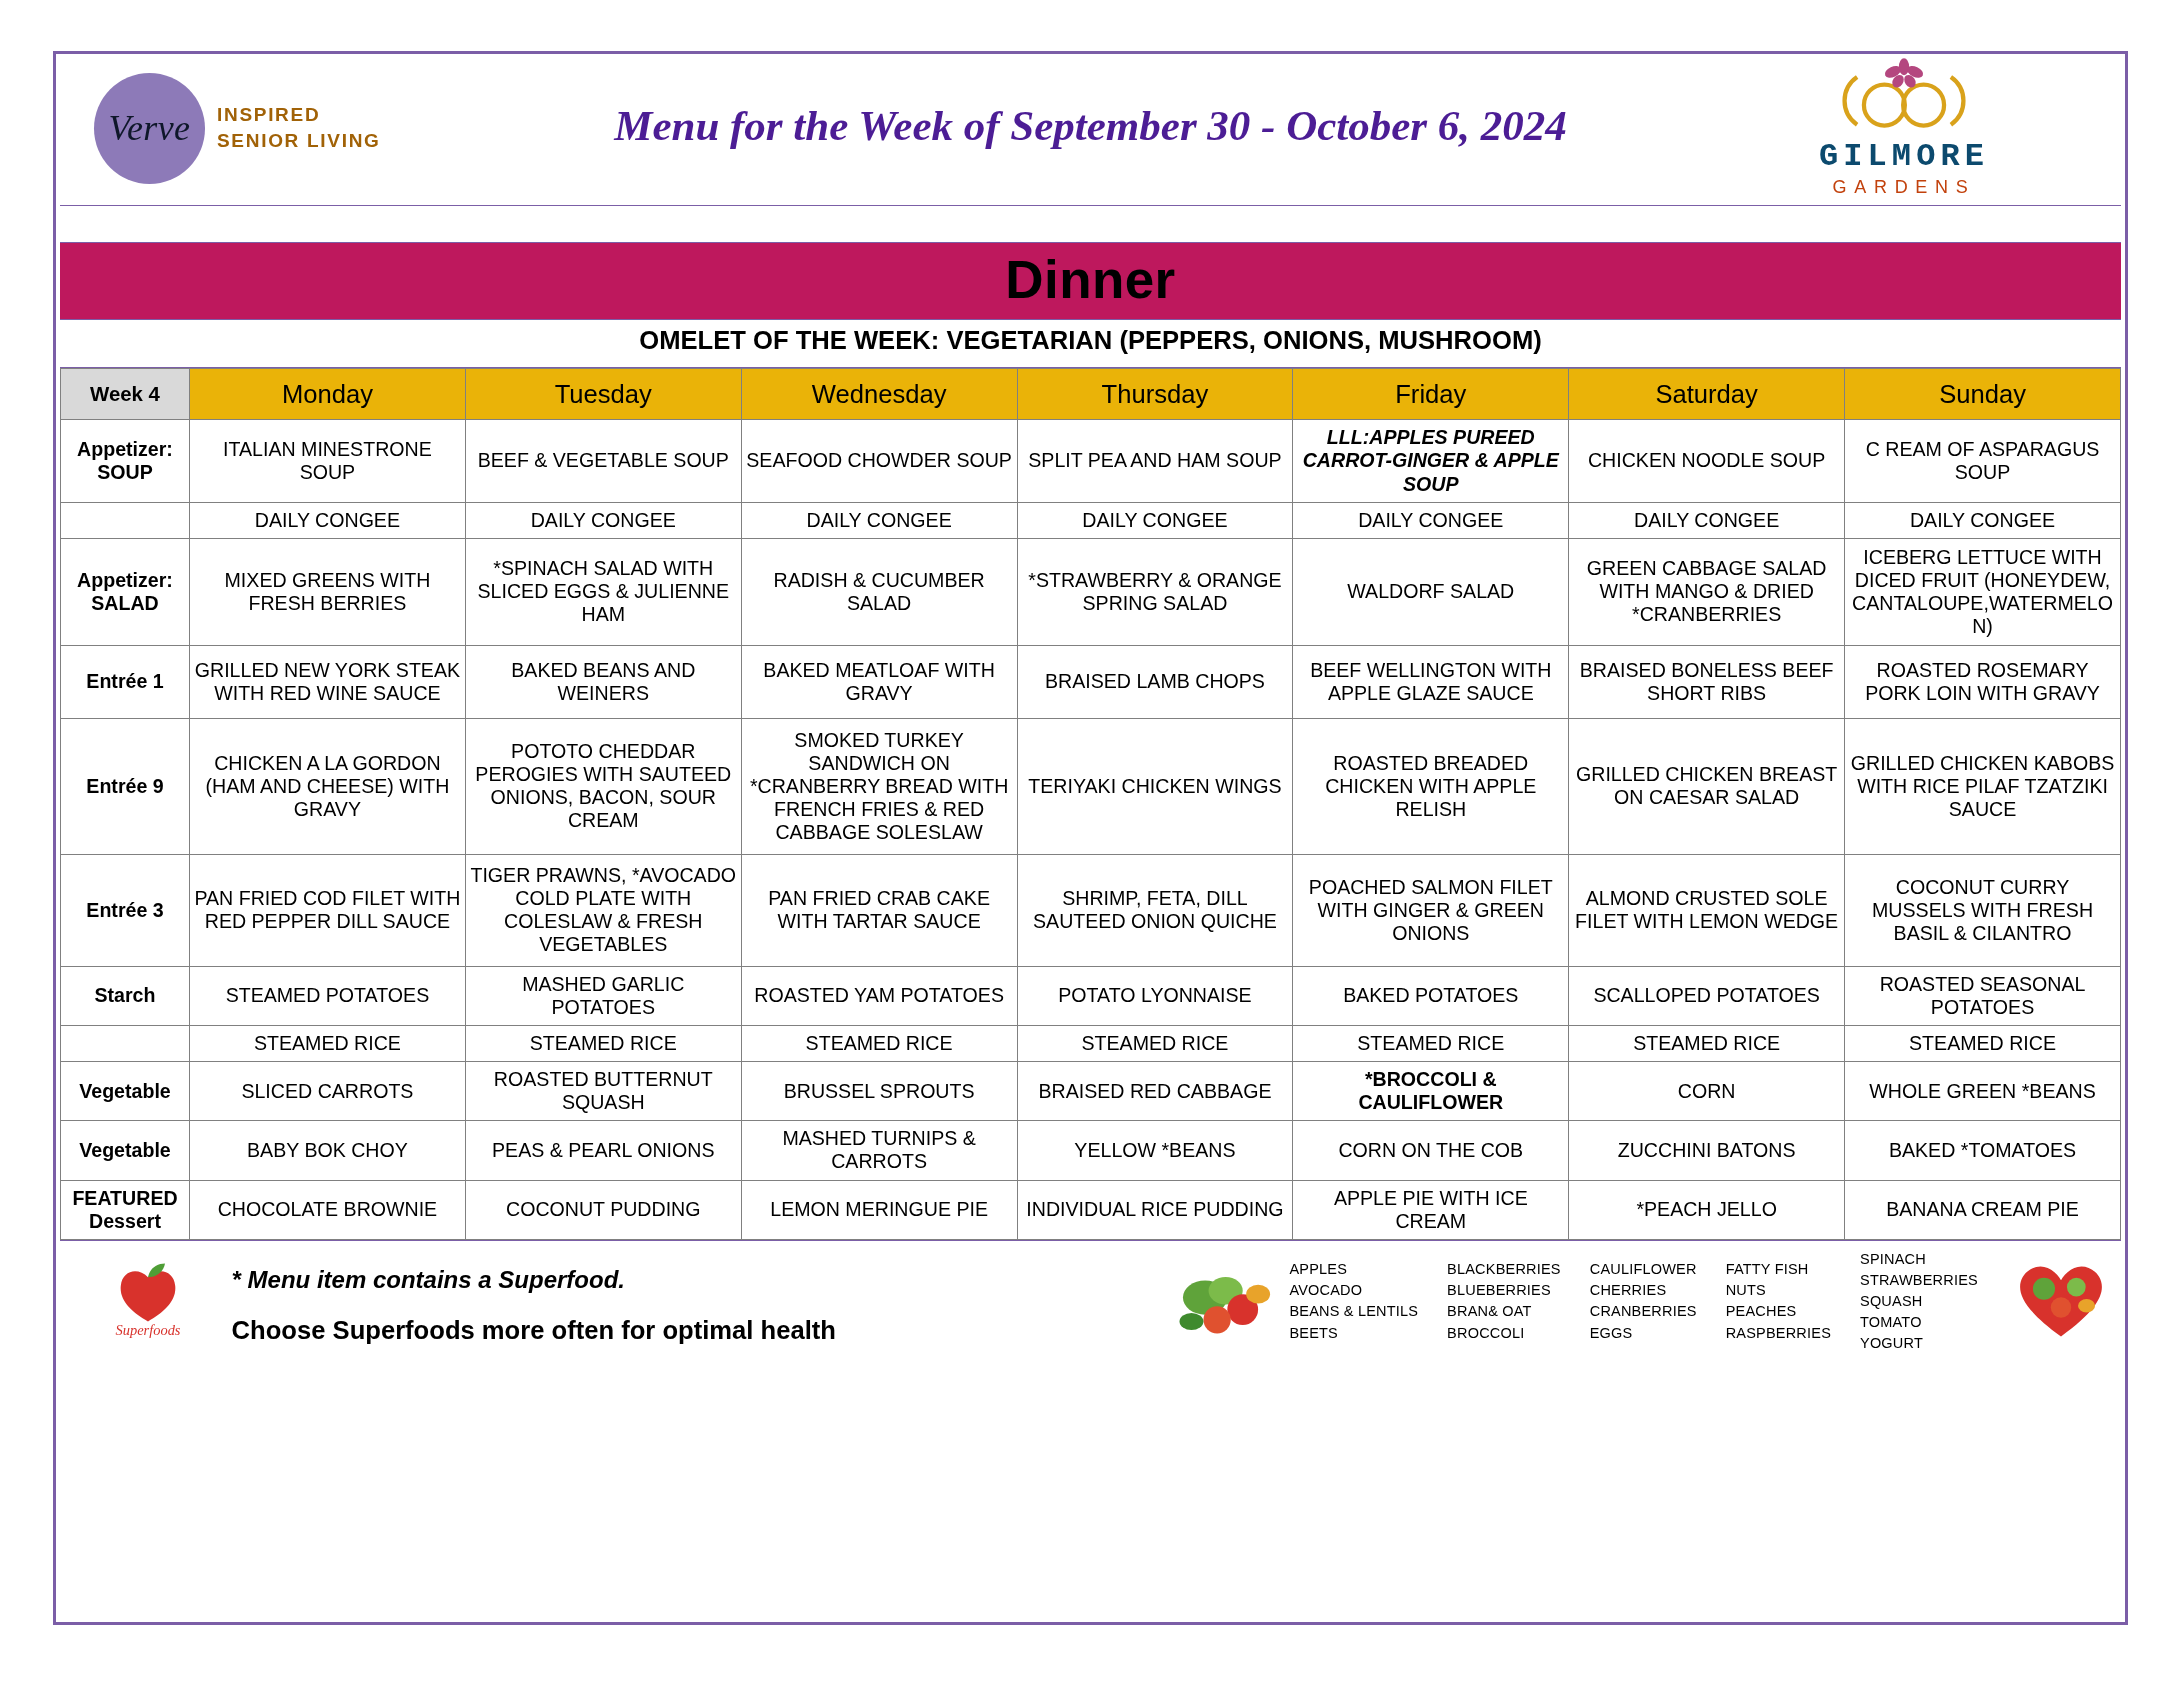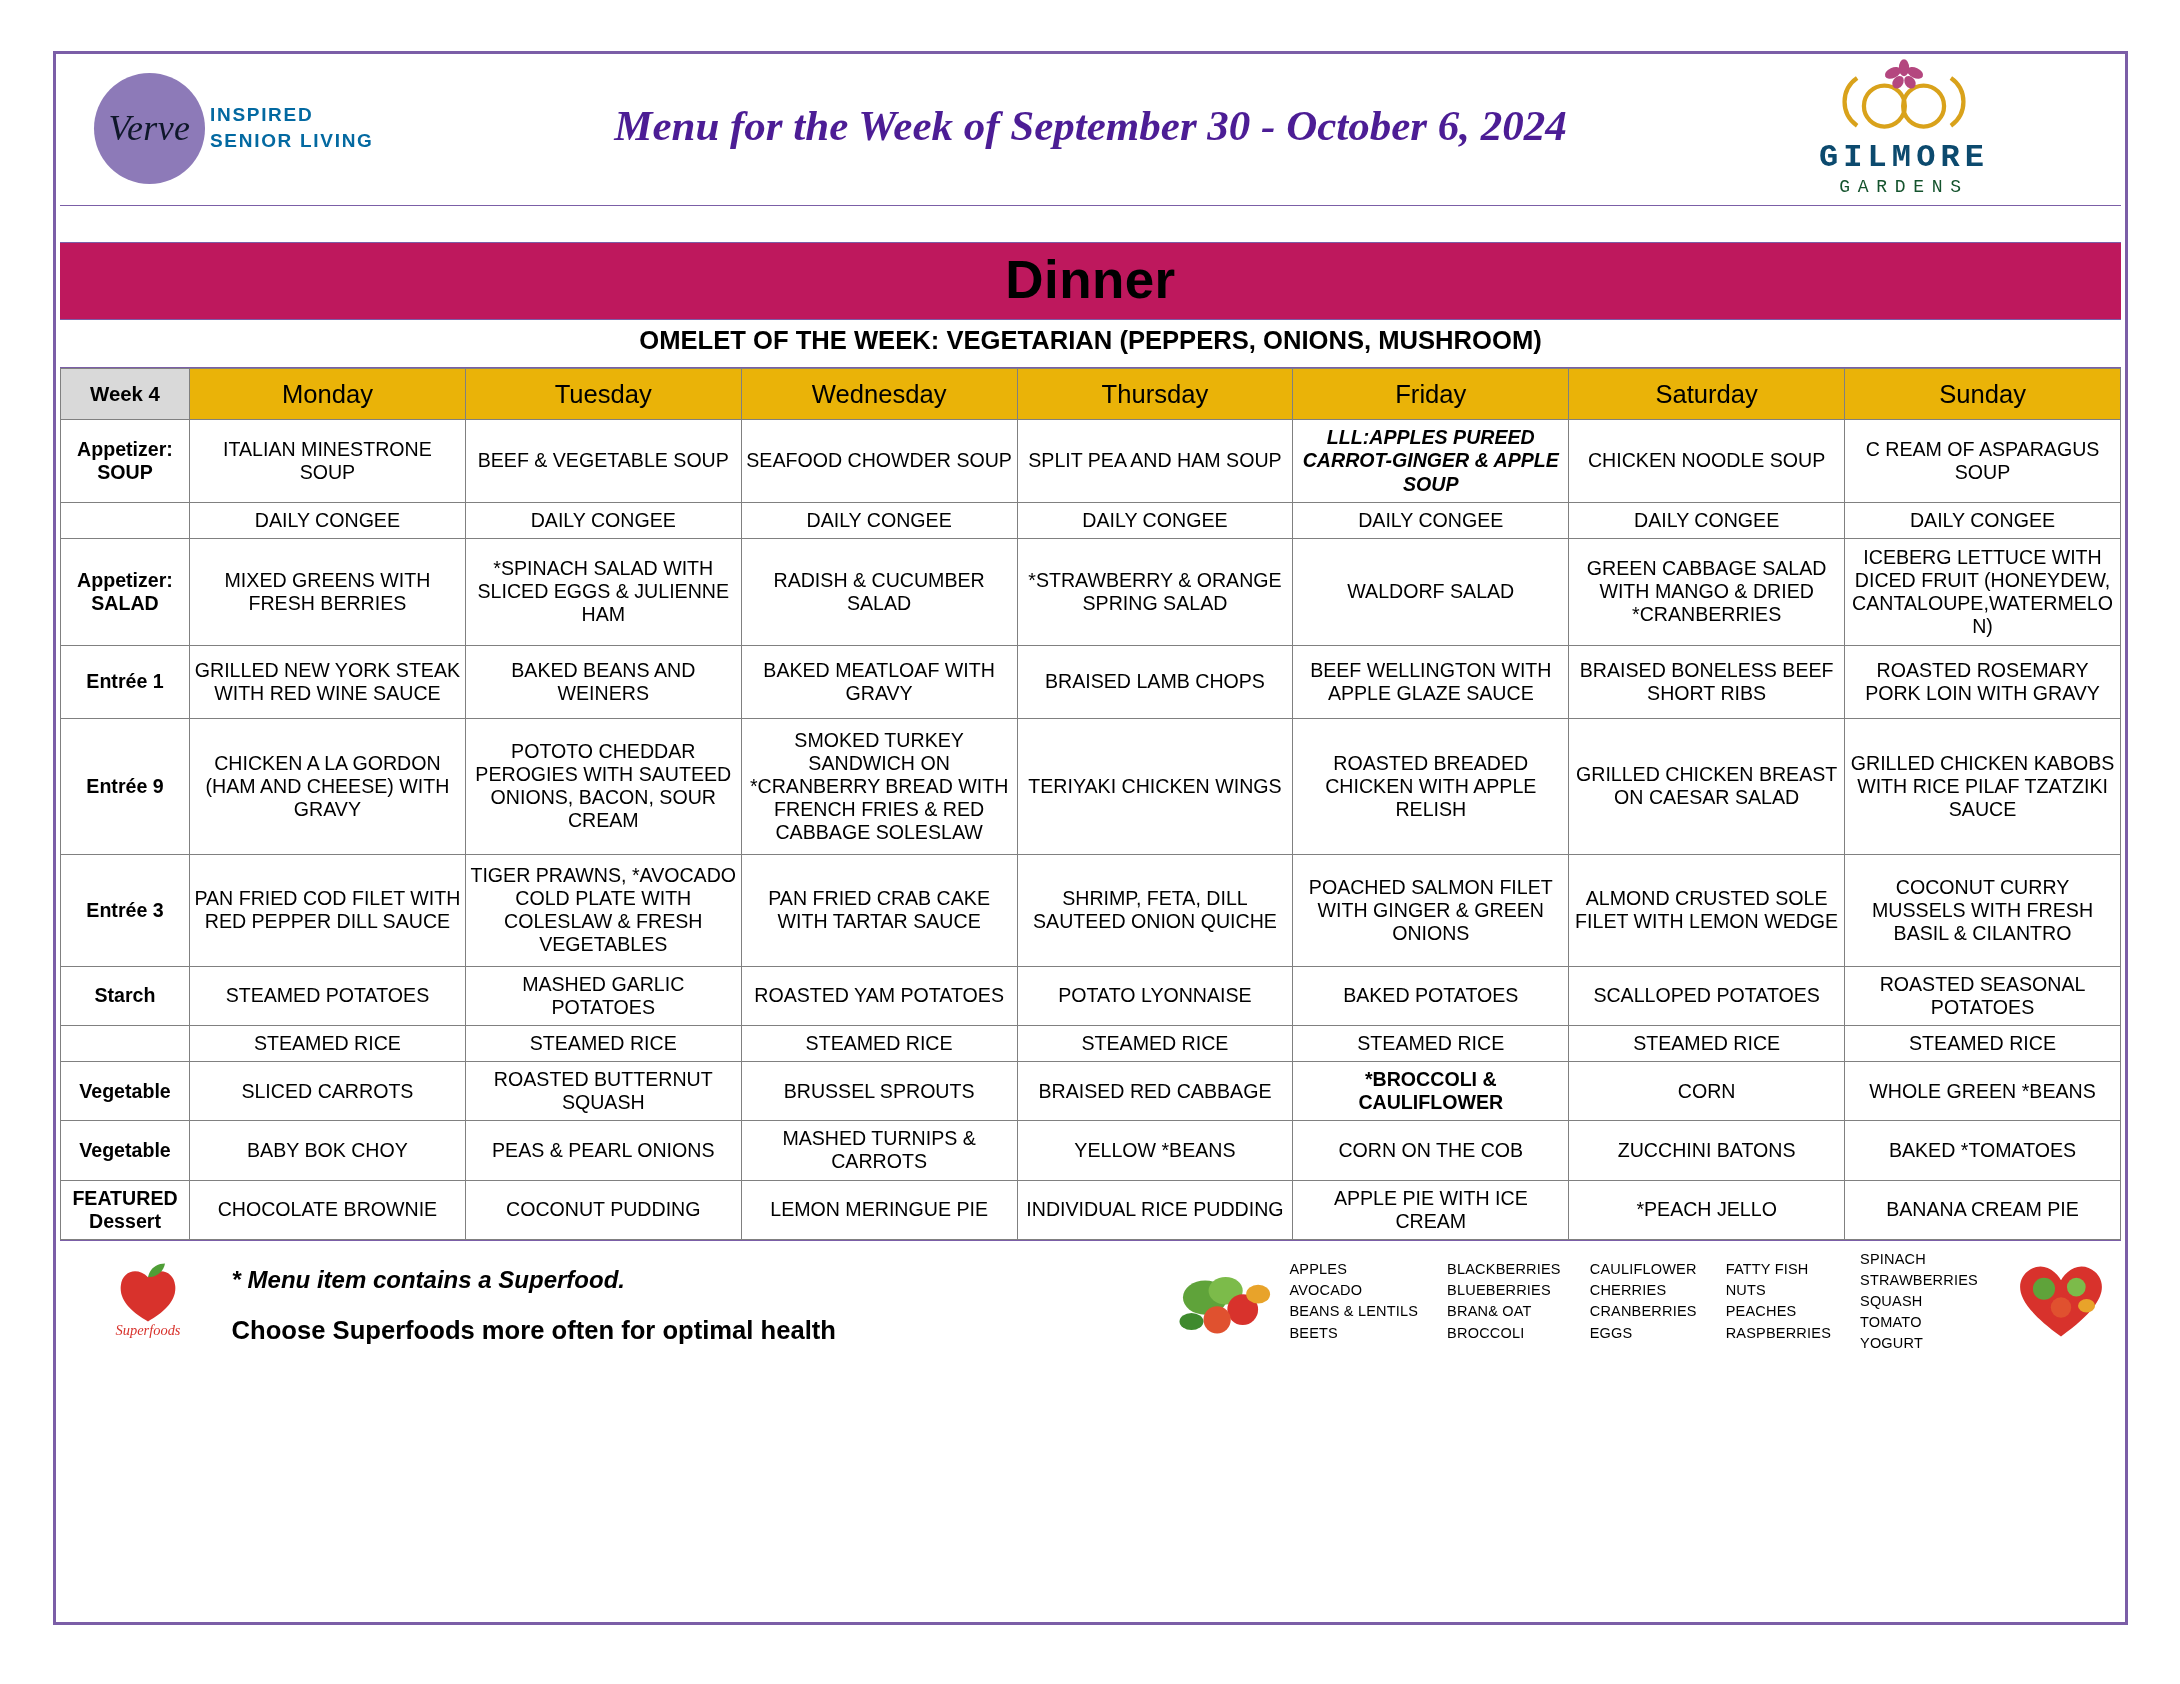--- a/index.html
+++ b/index.html
@@ -61,25 +61,25 @@
     justify-content: center;
   }
   .verve-circle span {
     font-family: "Liberation Serif", serif;
     font-style: italic;
     color: #0f172a;
     font-size: 36px;
     letter-spacing: 0.4px;
   }
   .verve-text {
-    margin-left: 5px;
+    margin-left: 12px;
     line-height: 1.35;
     font-size: 19px;
     letter-spacing: 1.7px;
-    color: #0369a1;
+    color: #a16207;
     font-weight: bold;
   }
   .menu-title {
     flex: 1;
     text-align: center;
     font-family: "Liberation Serif", serif;
     font-style: italic;
     font-weight: bold;
     font-size: 43px;
     color: #4c1d95;
@@ -100,24 +100,24 @@
   .gilmore-mark svg { display:block; }
   .gilmore-name {
     font-family: Liberation Mono, monospace;
     font-size: 32px;
     letter-spacing: 5.1px;
     color: #0c4a6e;
     font-weight: bold;
     margin-top: 8px;
   }
   .gilmore-sub {
-    font-family: Liberation Mono, monospace;
+    font-family: Liberation Sans, sans-serif;
     font-size: 18px;
     letter-spacing: 7.7px;
-    color: #14532d;
+    color: #c2410c;
     margin-top: 1.7px;
   }
   .spacer-row {
     height: 36px;
     border-bottom: 1.7px solid #7b5ea7;
   }
 
   
   .meal-banner {
     background: #be185d;

